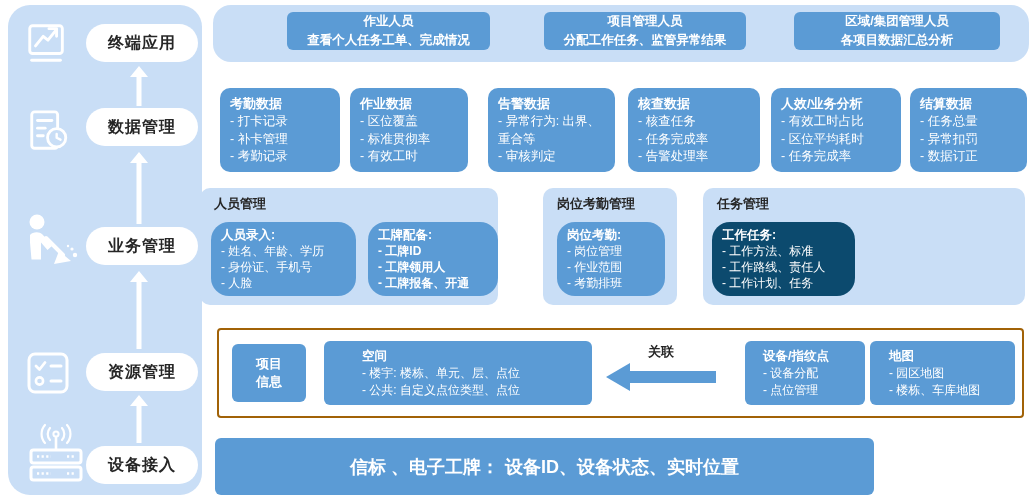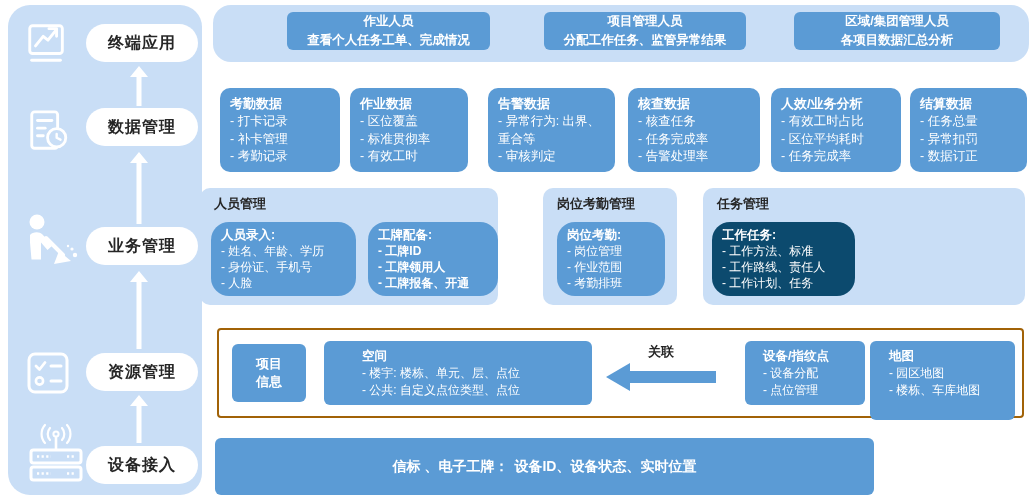--- a/index.html
+++ b/index.html
@@ -77,40 +77,40 @@
     box-sizing:border-box;font-size:12px;line-height:1.38;
   }
   .res-box .t{font-weight:bold;font-size:12.5px;}
   .project-box{
     left:13px;top:14px;width:74px;height:58px;
     display:flex;flex-direction:column;align-items:center;justify-content:center;
     font-weight:bold;font-size:13px;line-height:1.4;
   }
   .space-box{left:105px;top:11px;width:268px;height:64px;padding:7px 8px 0 38px;}
   .device-box{left:518px;top:11px;width:120px;height:64px;padding:7px 6px 0 18px;margin-left:8px;}
-  .map-box{left:651px;top:11px;width:145px;height:79px;padding:7px 6px 0 19px;}
+  .map-box{left:651px;top:11px;width:145px;height:64px;padding:7px 6px 0 19px;}
   .link-label{
     position:absolute;left:387px;top:13px;width:110px;text-align:center;
     font-size:13px;font-weight:bold;color:#262626;
   }
   .left-arrow{position:absolute;left:387px;top:33px;width:110px;height:28px;}
   .left-arrow .head{
     position:absolute;left:0;top:0;width:0;height:0;
     border-top:14px solid transparent;border-bottom:14px solid transparent;
     border-right:24px solid #5b9bd5;
   }
   .left-arrow .shaft{
     position:absolute;left:24px;right:0;top:8px;height:12px;background:#5b9bd5;
   }
 
   
   .dev-row{
     position:absolute;left:215px;top:438px;width:659px;height:57px;border-radius:6px;
     background:#5b9bd5;color:#fff;display:flex;align-items:center;justify-content:center;
-    font-size:14px;
+    font-size:18px;
   }
   .dev-row .b{font-weight:bold;}
   .dev-row .r{margin-left:6px;font-weight:bold;}
 
   svg{display:block;}
 </style>
 </head>
 <body>
 
 <aside class="sidebar">

